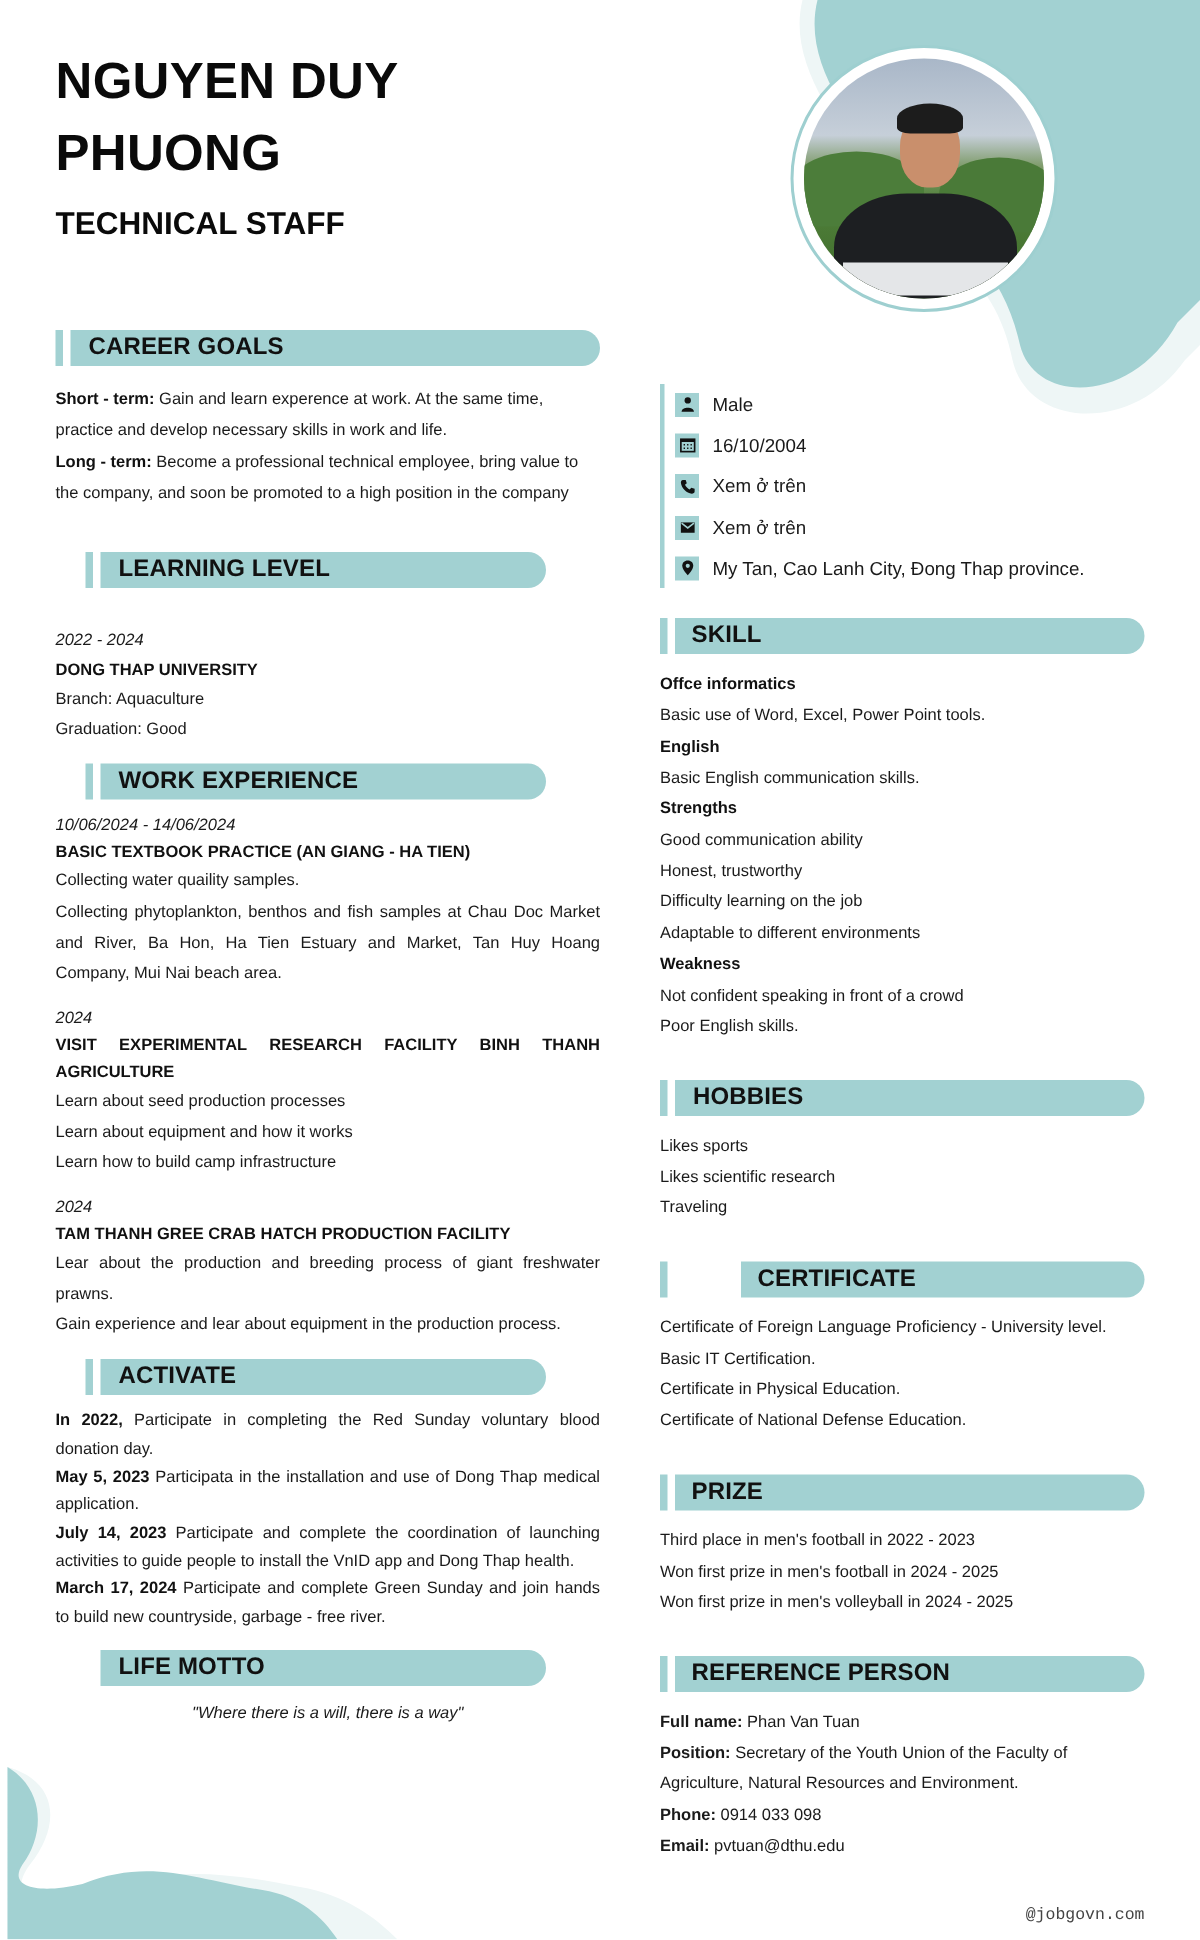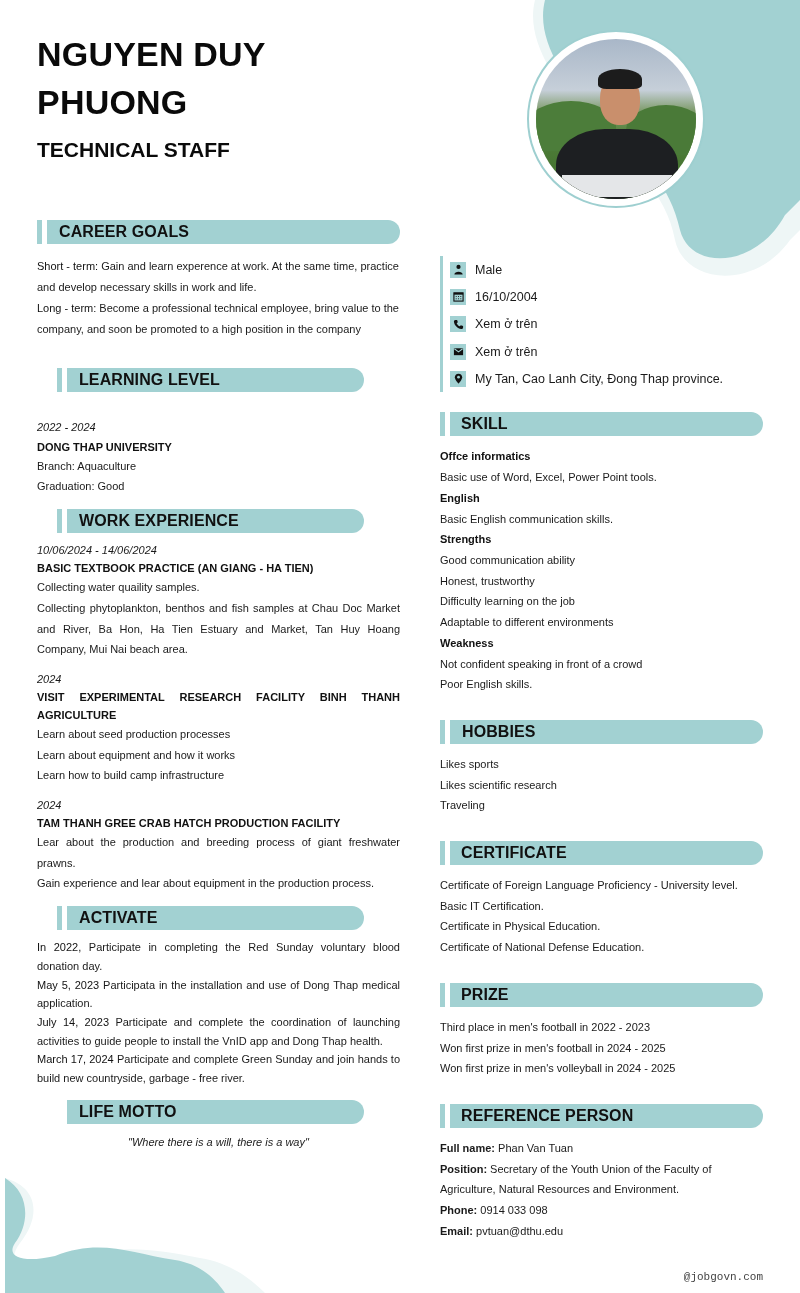--- a/index.html
+++ b/index.html
@@ -56,21 +56,21 @@
   .section-header .bar { width: 5px; background: #a2d1d2; margin-right: 5px; }
   .section-header .pill {
     flex: 1; background: #a2d1d2; border-radius: 0 12px 12px 0;
     font-size: 16px; font-weight: bold; color: #111;
     padding-left: 12px; line-height: 24px; letter-spacing: 0.1px;
   }
   .left-col .section-header.narrow { width: 327px; padding-left: 20px; }
   .right-col .section-header { width: 323px; }
 
   .para { font-size: 11px; line-height: 21px; color: #1a1a1a; }
-  .para b { font-weight: normal; color: #111; }
+  .para b { font-weight: bold; color: #111; }
   .justify { text-align: justify; }
   .italic { font-style: italic; }
   .strong-title { font-size: 11px; font-weight: bold; line-height: 18px; color: #111; }
   .item { font-size: 11px; line-height: 20.7px; color: #1a1a1a; }
 
   
   .contact {
     border-left: 3px solid #a2d1d2; padding-left: 7px;
   }
   .contact-row { display: flex; align-items: center; height: 27.3px; }
@@ -261,21 +261,21 @@
     <div class="section-header" style="margin-top:25px;">
       <div class="bar"></div>
       <div class="pill" style="">HOBBIES</div>
     </div>
     <div style="margin-top:10px;">
       <div class="item">Likes sports</div>
       <div class="item">Likes scientific research</div>
       <div class="item">Traveling</div>
     </div>
 
-    <div class="section-header" style="margin-top:25px;">
+    <div class="section-header" style="margin-top:25px;gap:44px;">
       <div class="bar"></div>
       <div class="pill" style="padding-left:11px;">CERTIFICATE</div>
     </div>
     <div style="margin-top:10px;">
       <div class="item">Certificate of Foreign Language Proficiency - University level.</div>
       <div class="item">Basic IT Certification.</div>
       <div class="item">Certificate in Physical Education.</div>
       <div class="item">Certificate of National Defense Education.</div>
     </div>
 

